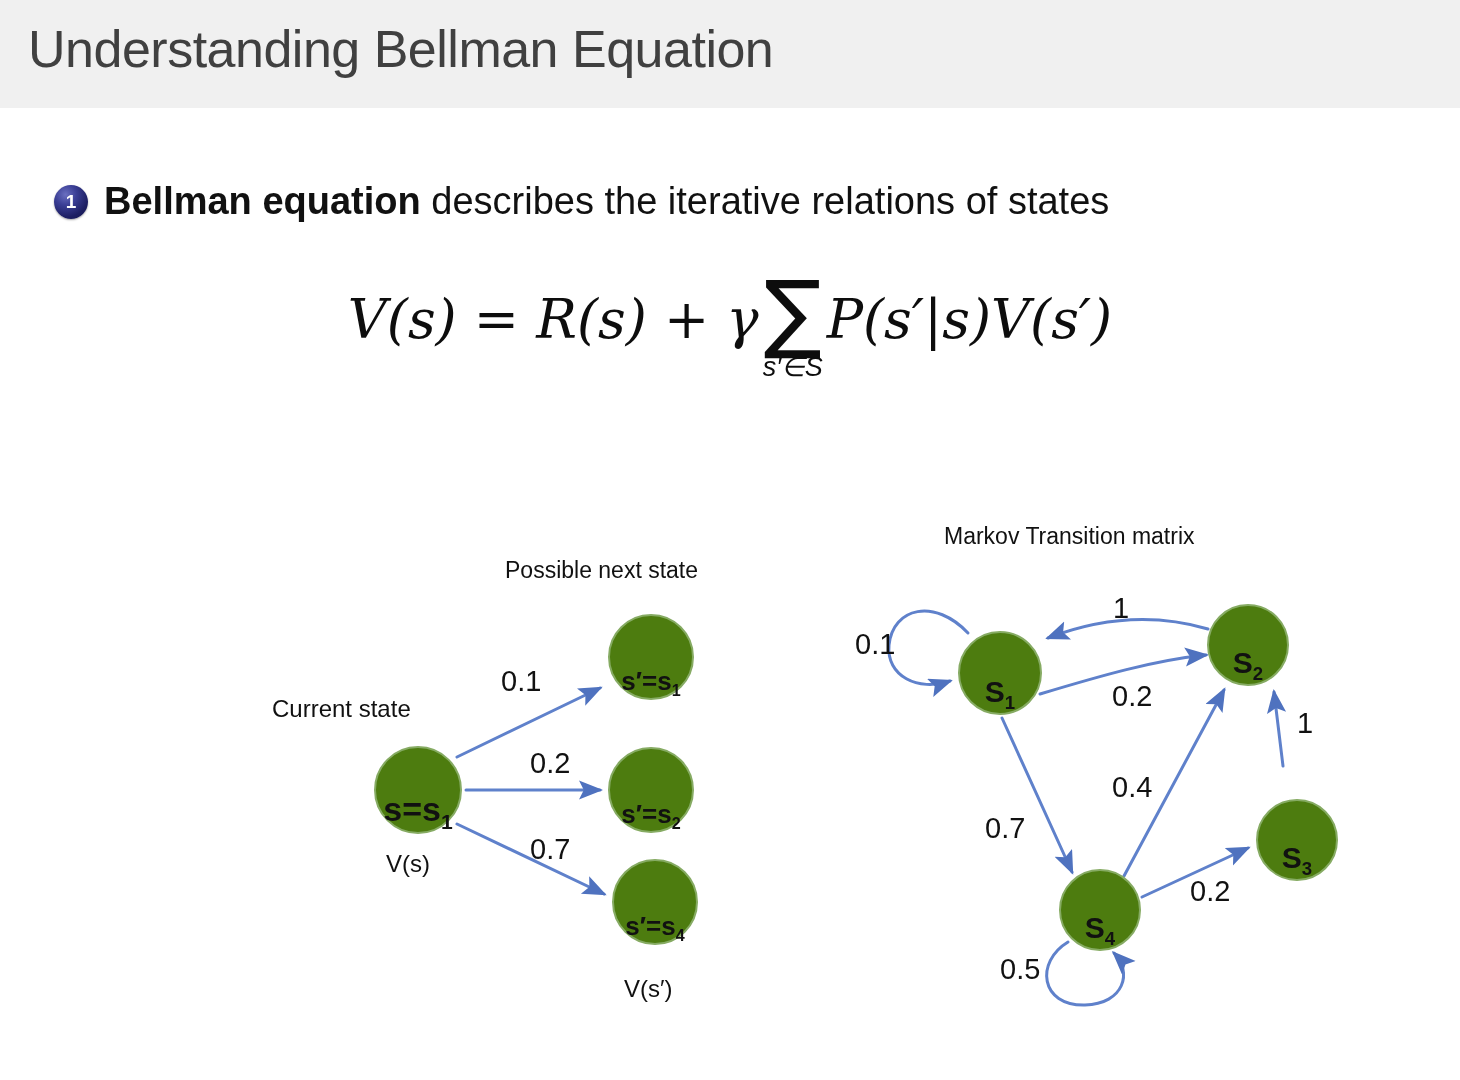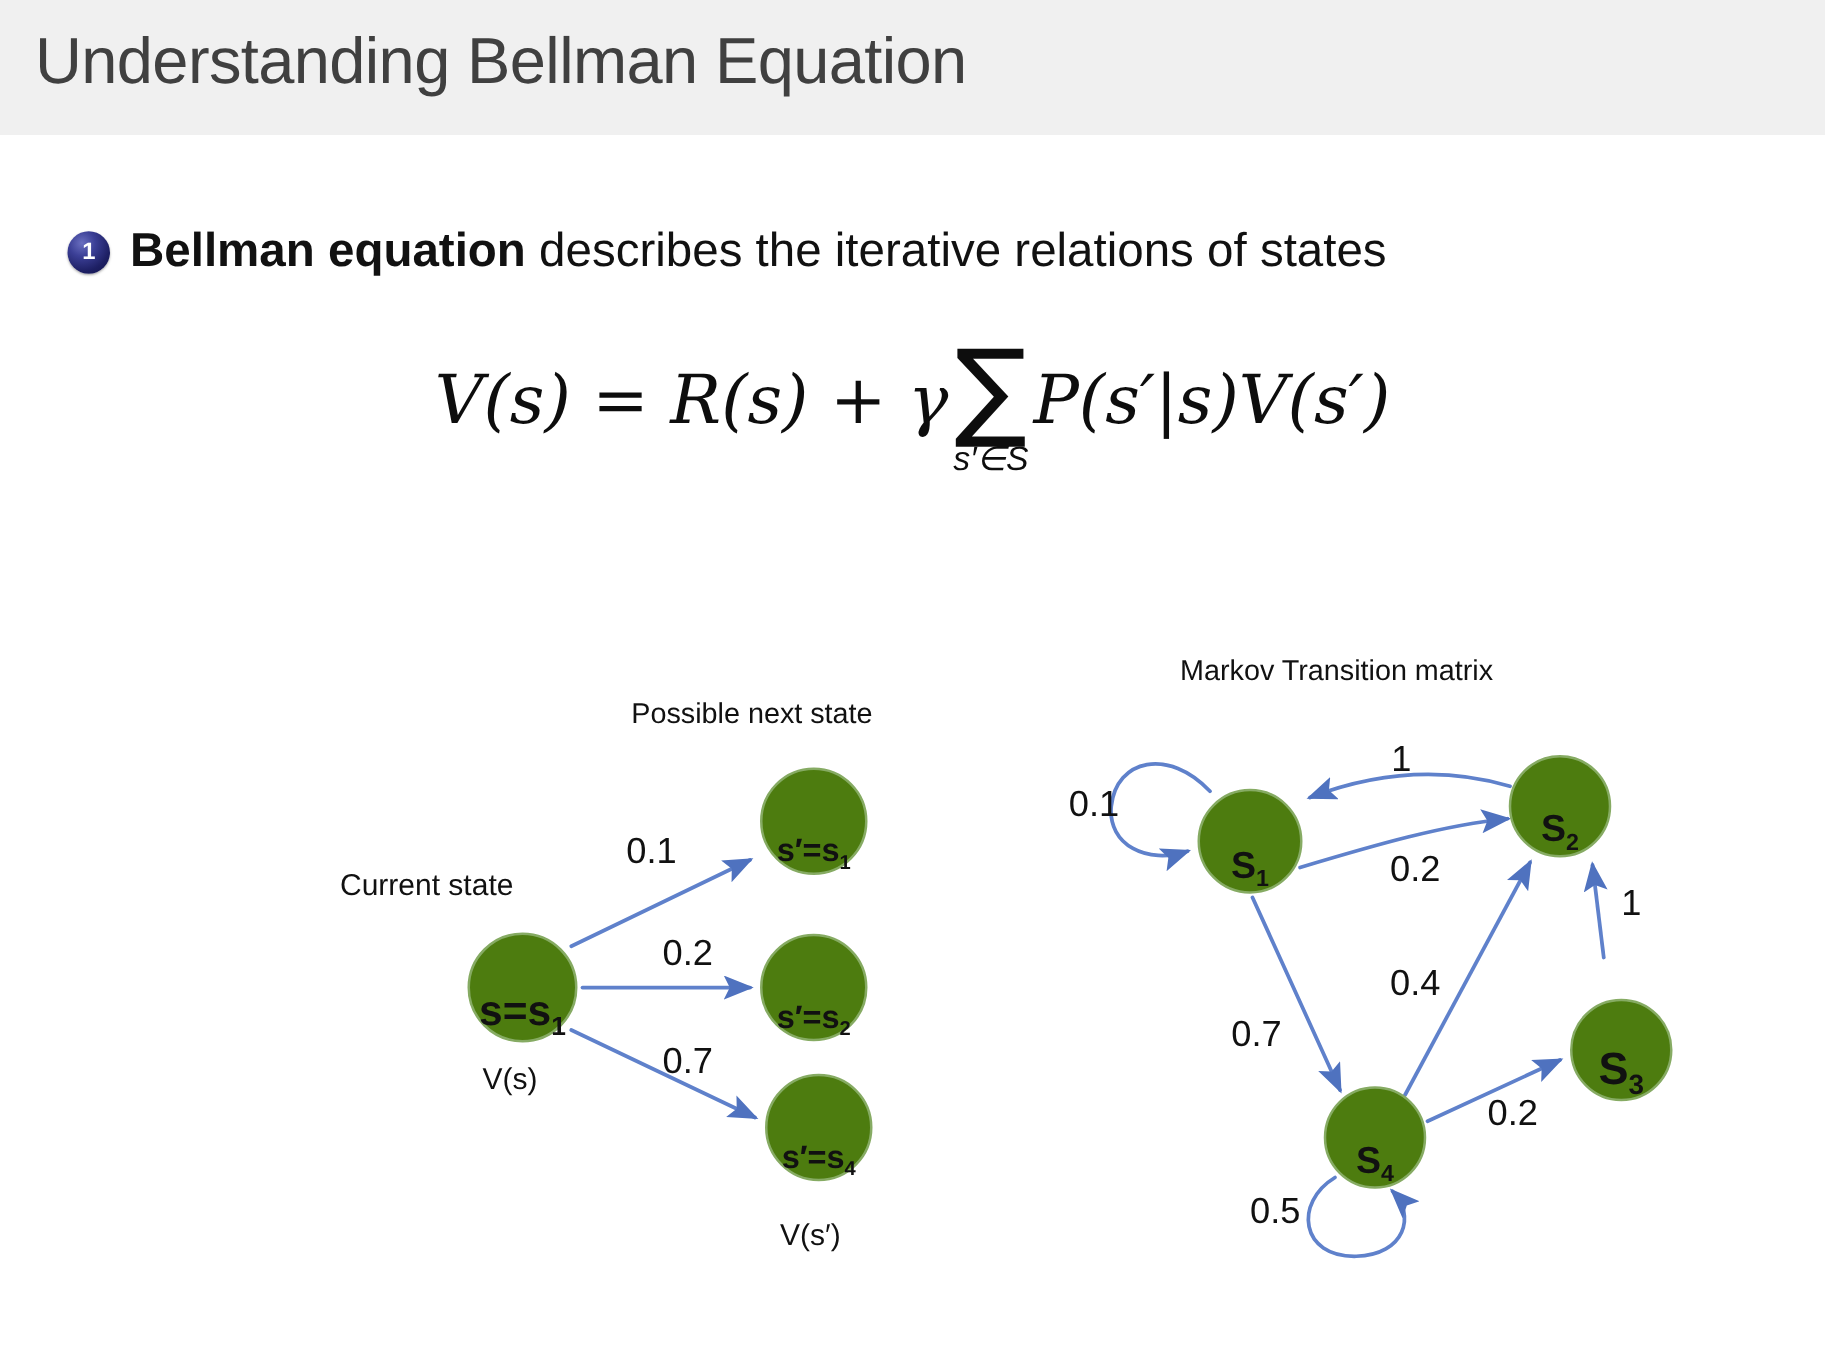--- a/index.html
+++ b/index.html
@@ -223,21 +223,21 @@
 <div class="edge-label" style="left:530px; top:833px;">0.7</div>
 
 <div class="section-heading" style="left:944px; top:523px;">Markov Transition matrix</div>
 
 <div class="node" style="left:958px; top:631px; width:84px; height:84px; font-size:30px;">
   <span class="lbl"><span>S</span><sub>1</sub></span>
 </div>
 <div class="node" style="left:1207px; top:604px; width:82px; height:82px; font-size:30px;">
   <span class="lbl"><span>S</span><sub>2</sub></span>
 </div>
-<div class="node" style="left:1256px; top:799px; width:82px; height:82px; font-size:36px;">
+<div class="node" style="left:1256px; top:799px; width:82px; height:82px; font-size:30px;">
   <span class="lbl"><span>S</span><sub>3</sub></span>
 </div>
 <div class="node" style="left:1059px; top:869px; width:82px; height:82px; font-size:30px;">
   <span class="lbl"><span>S</span><sub>4</sub></span>
 </div>
 
 <div class="edge-label" style="left:855px; top:628px;">0.1</div>
 <div class="edge-label" style="left:1112px; top:680px;">0.2</div>
 <div class="edge-label" style="left:1113px; top:592px;">1</div>
 <div class="edge-label" style="left:985px; top:812px;">0.7</div>

